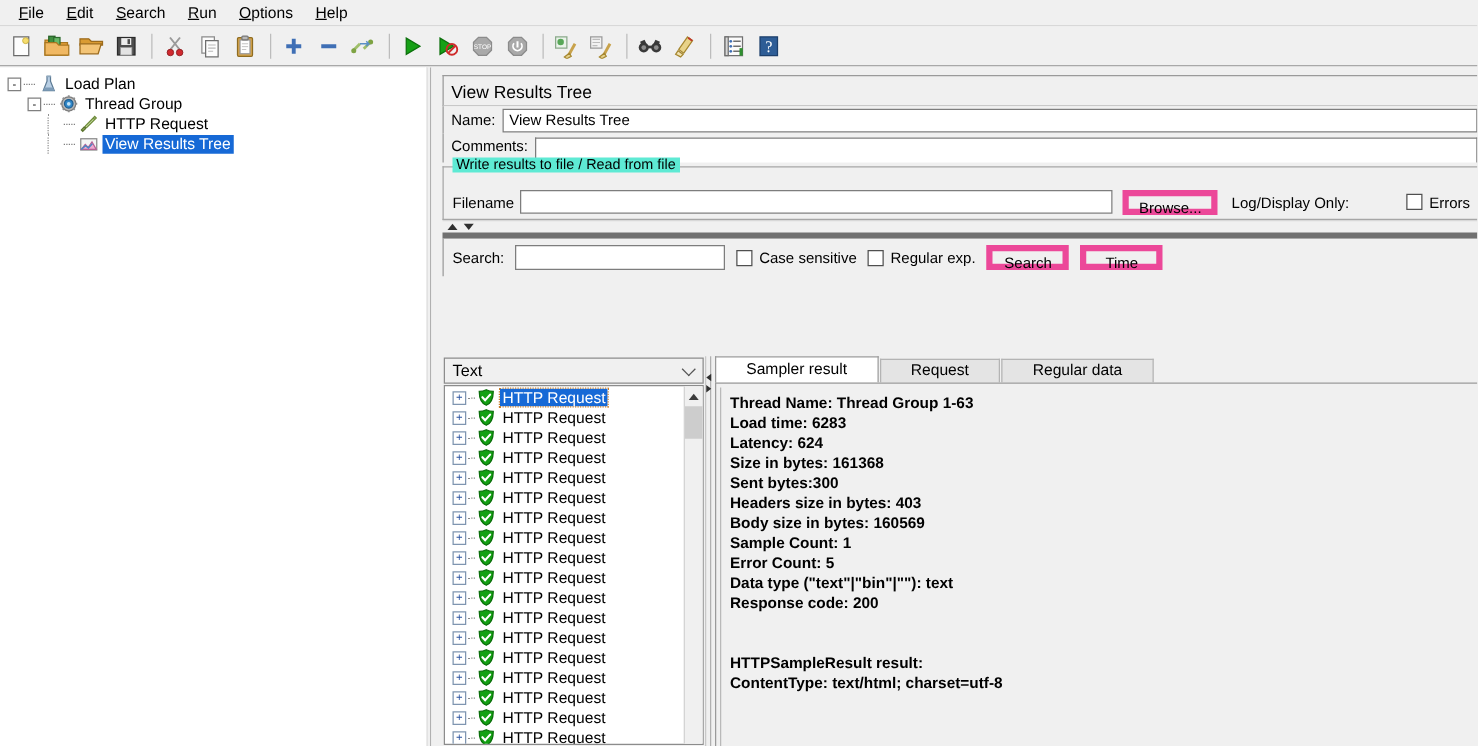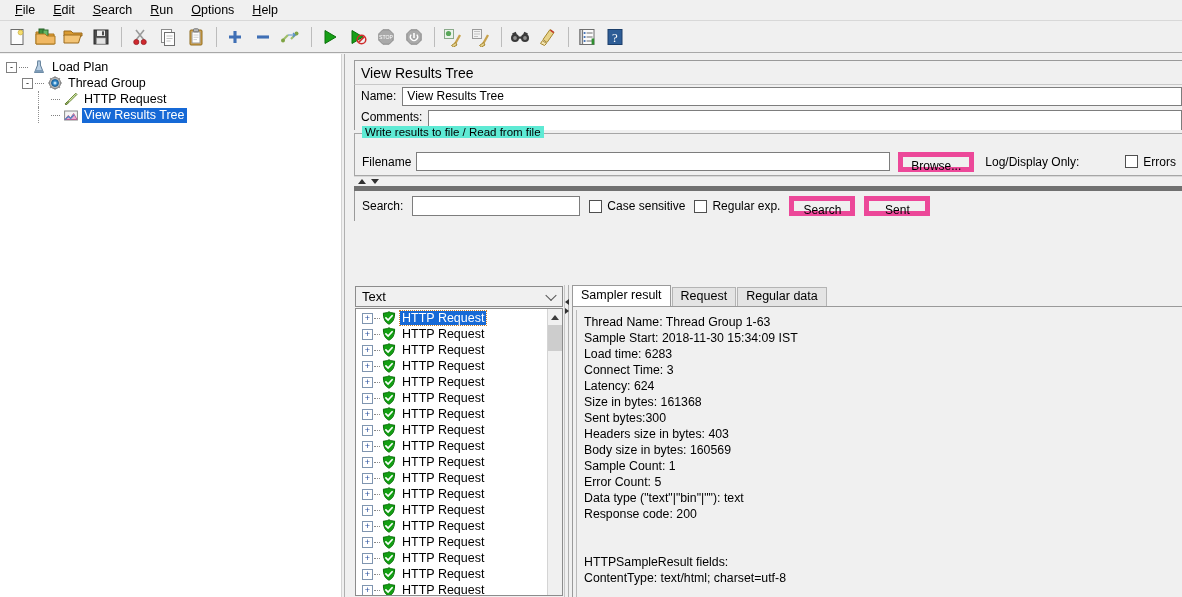--- a/index.html
+++ b/index.html
@@ -223,34 +223,35 @@
     display:flex; flex-direction:column; align-items:center; justify-content:flex-start;
     padding-top:14px; gap:3px; cursor:col-resize;
   }
   .tri-l { width:0;height:0;border-top:3px solid transparent;border-bottom:3px solid transparent;border-right:4px solid #303030; }
   .tri-r { width:0;height:0;border-top:3px solid transparent;border-bottom:3px solid transparent;border-left:4px solid #303030; }
 
   
   .detail-col { flex:1; display:flex; flex-direction:column; background:#f0f0f0; min-width:0; }
   .tabstrip { height:21px; display:flex; align-items:flex-end; padding-left:3px; }
   .tab {
-    height:19px; padding:0 8px;
+    height:19px; padding:0 24px;
     background:#e4e4e4;
     border:1px solid #b4b4b4; border-bottom:none;
     font-size:12.5px; line-height:17px; cursor:default;
     margin-right:1px; color:#000;
   }
   .tab.active { background:#fff; height:21px; line-height:19px; border-color:#9a9a9a; }
   .detail-body {
     flex:1; margin:0 0 0 3px;
     background:#f0f0f0;
     border-top:1px solid #9a9a9a;
     border-left:1px solid #9a9a9a;
     position:relative;
     overflow:hidden;
+    font-weight:bold;
   }
   .detail-inner {
     position:absolute; inset:3px 0 0 3px;
     background:#f0f0f0;
     border-left:1px solid #b9b9b9;
     padding:4px 0 0 7px;
     overflow:hidden;
   }
   .dline { font-size:12.3px; line-height:16px; white-space:pre; }
   .dline.blank { height:16px; }
@@ -526,21 +527,21 @@
         <input class="search-input" value="" style="">
         <label class="chk-wrap">
           <span class="chk"></span>
           <span>Case sensitive</span>
         </label>
         <label class="chk-wrap">
           <span class="chk"></span>
           <span>Regular exp.</span>
         </label>
         <button class="btn" style="min-width:66px;">Search</button>
-        <button class="btn" style="min-width:66px;">Sent</button>
+        <button class="btn" style="min-width:66px;">Time</button>
       </div>
 
       <div class="lower">
 
         <div class="results-col">
           <div class="combo">
             <span>Text</span>
             <span class="chev"></span>
           </div>
           <div class="resultlist">
@@ -726,35 +727,33 @@
 
         <div class="detail-col">
           <div class="tabstrip" id="tabstrip">
               <div class="tab active">Sampler result</div>
               <div class="tab">Request</div>
               <div class="tab">Regular data</div>
             </div>
           <div class="detail-body">
             <div class="detail-inner" id="samplerlines">
                 <div class="dline">Thread Name: Thread Group 1-63</div>
-                <div class="dline">Sample Start: 2018-11-30 15:34:09 IST</div>
                 <div class="dline">Load time: 6283</div>
-                <div class="dline">Connect Time: 3</div>
                 <div class="dline">Latency: 624</div>
                 <div class="dline">Size in bytes: 161368</div>
                 <div class="dline">Sent bytes:300</div>
                 <div class="dline">Headers size in bytes: 403</div>
                 <div class="dline">Body size in bytes: 160569</div>
                 <div class="dline">Sample Count: 1</div>
                 <div class="dline">Error Count: 5</div>
                 <div class="dline">Data type ("text"|"bin"|""): text</div>
                 <div class="dline">Response code: 200</div>
                 <div class="dline blank"></div>
                 <div class="dline blank"></div>
-                <div class="dline">HTTPSampleResult fields:</div>
+                <div class="dline">HTTPSampleResult result:</div>
                 <div class="dline">ContentType: text/html; charset=utf-8</div>
               </div>
           </div>
         </div>
 
       </div>
     </div>
   </div>
 </div>
 

